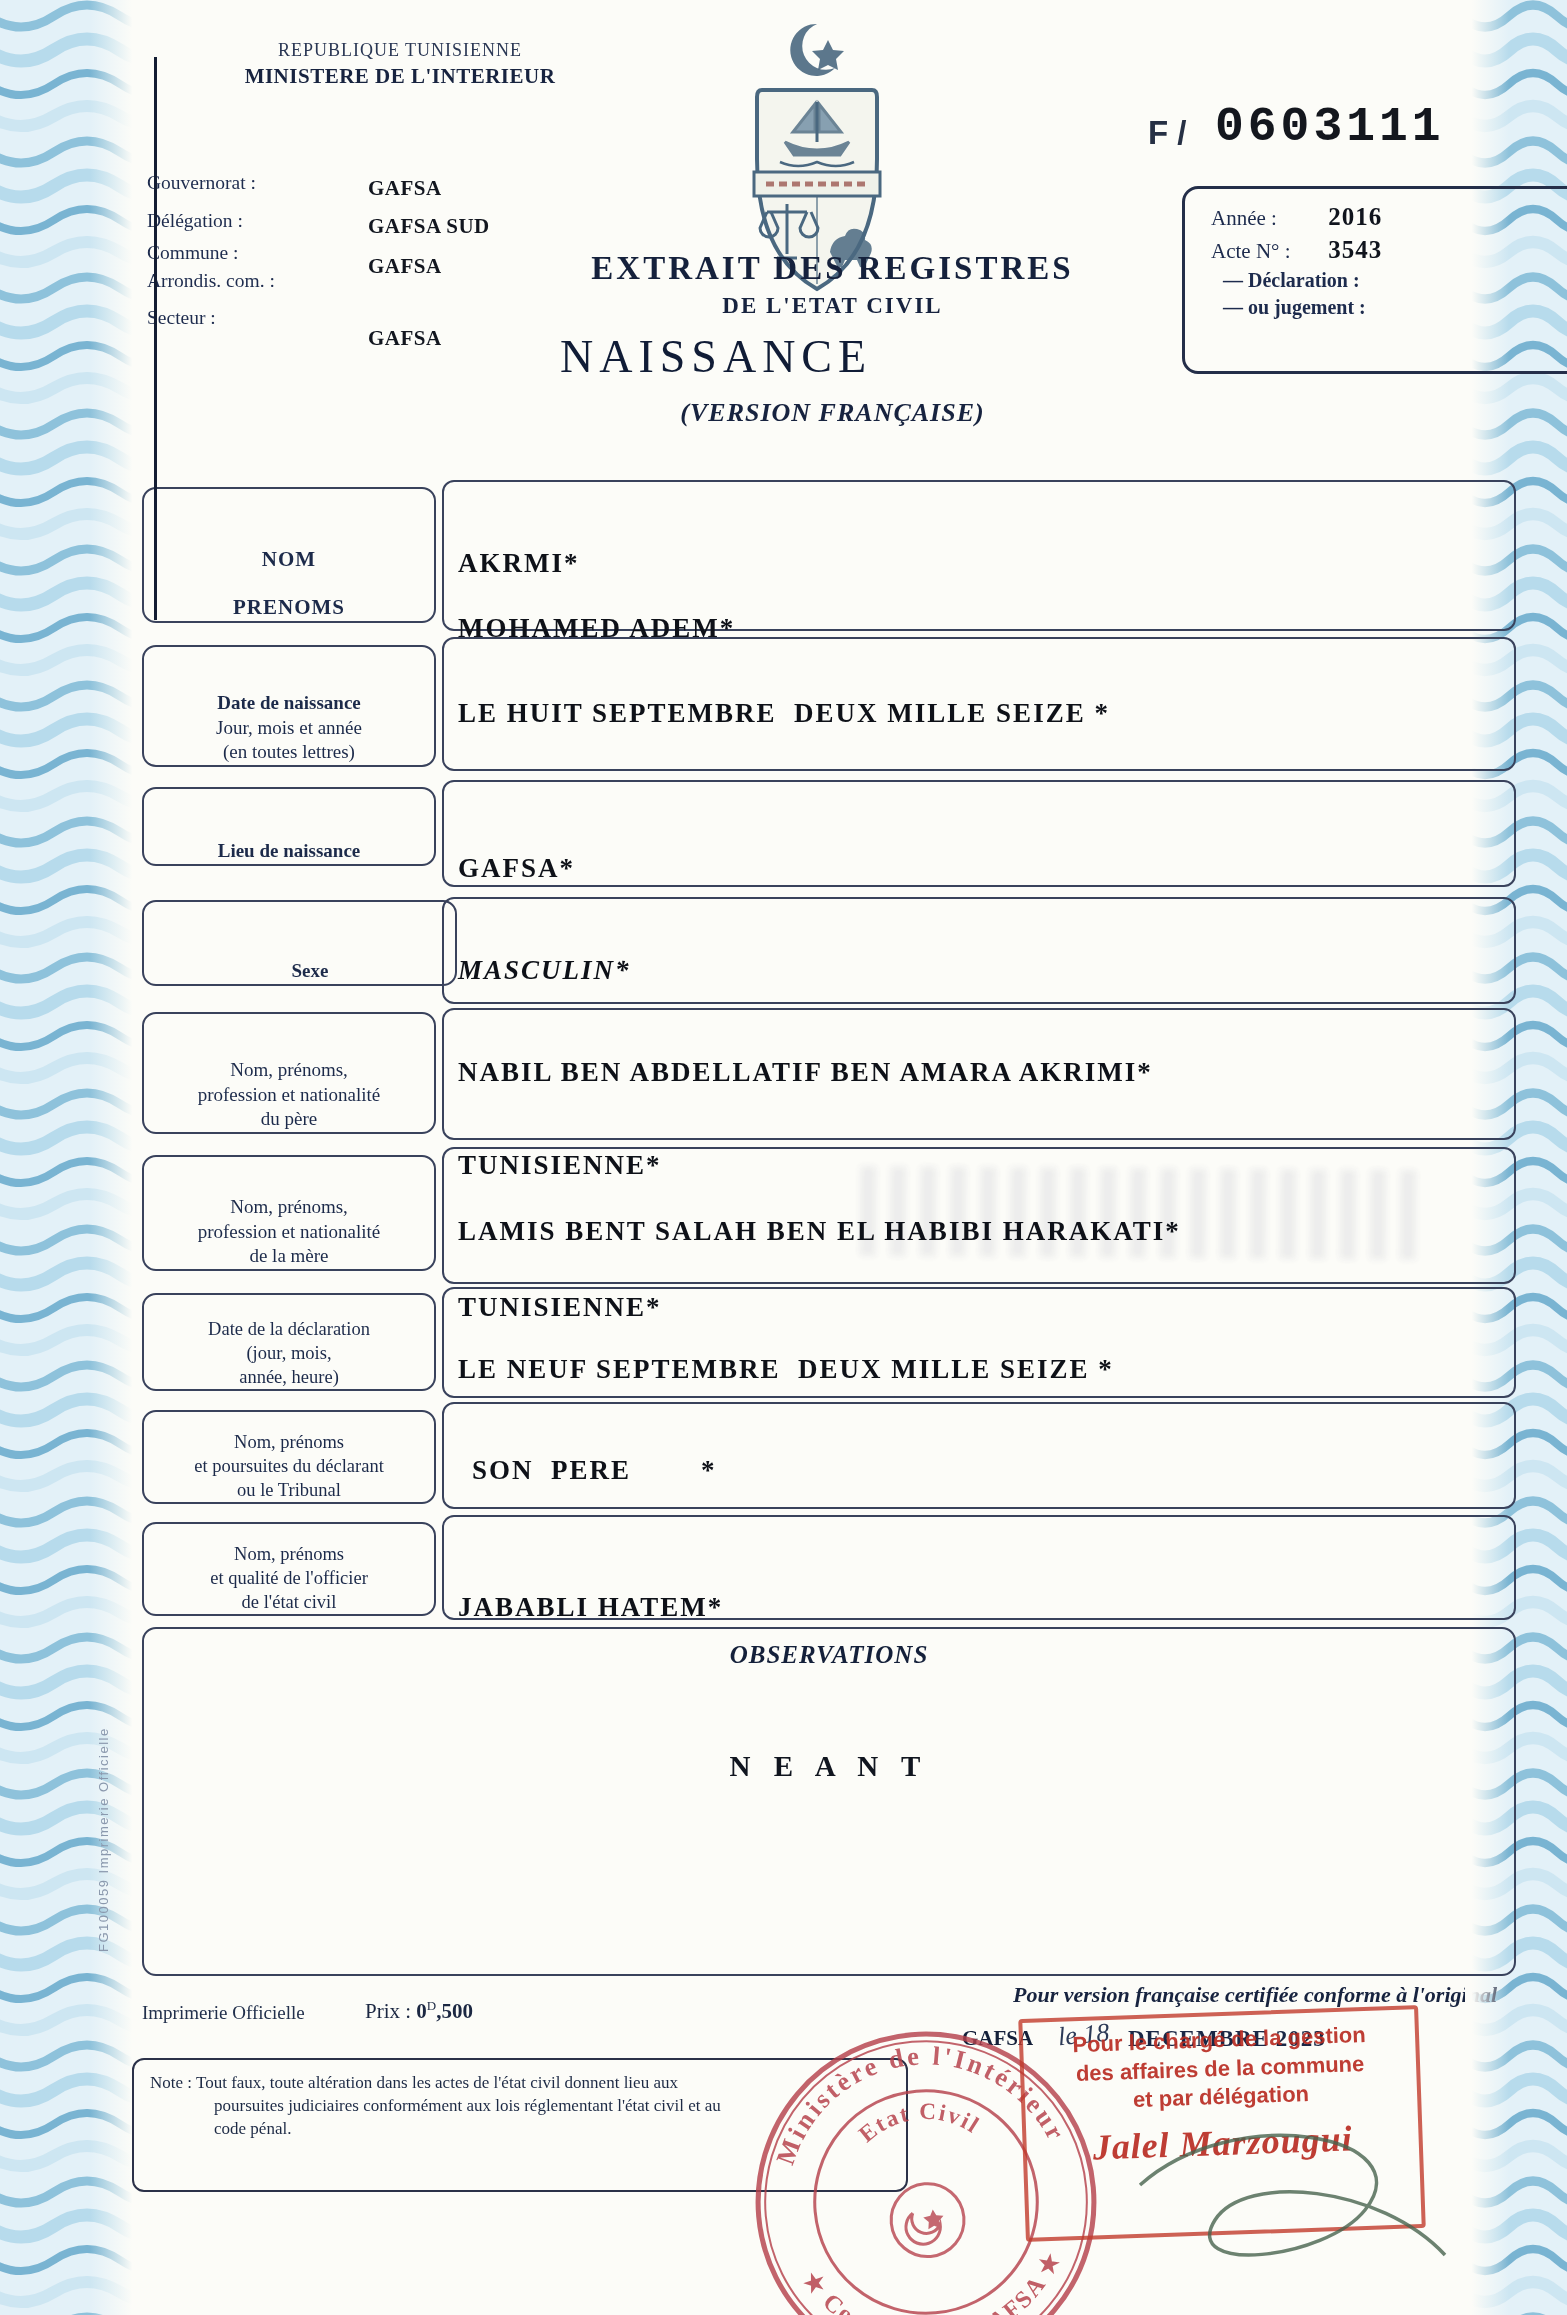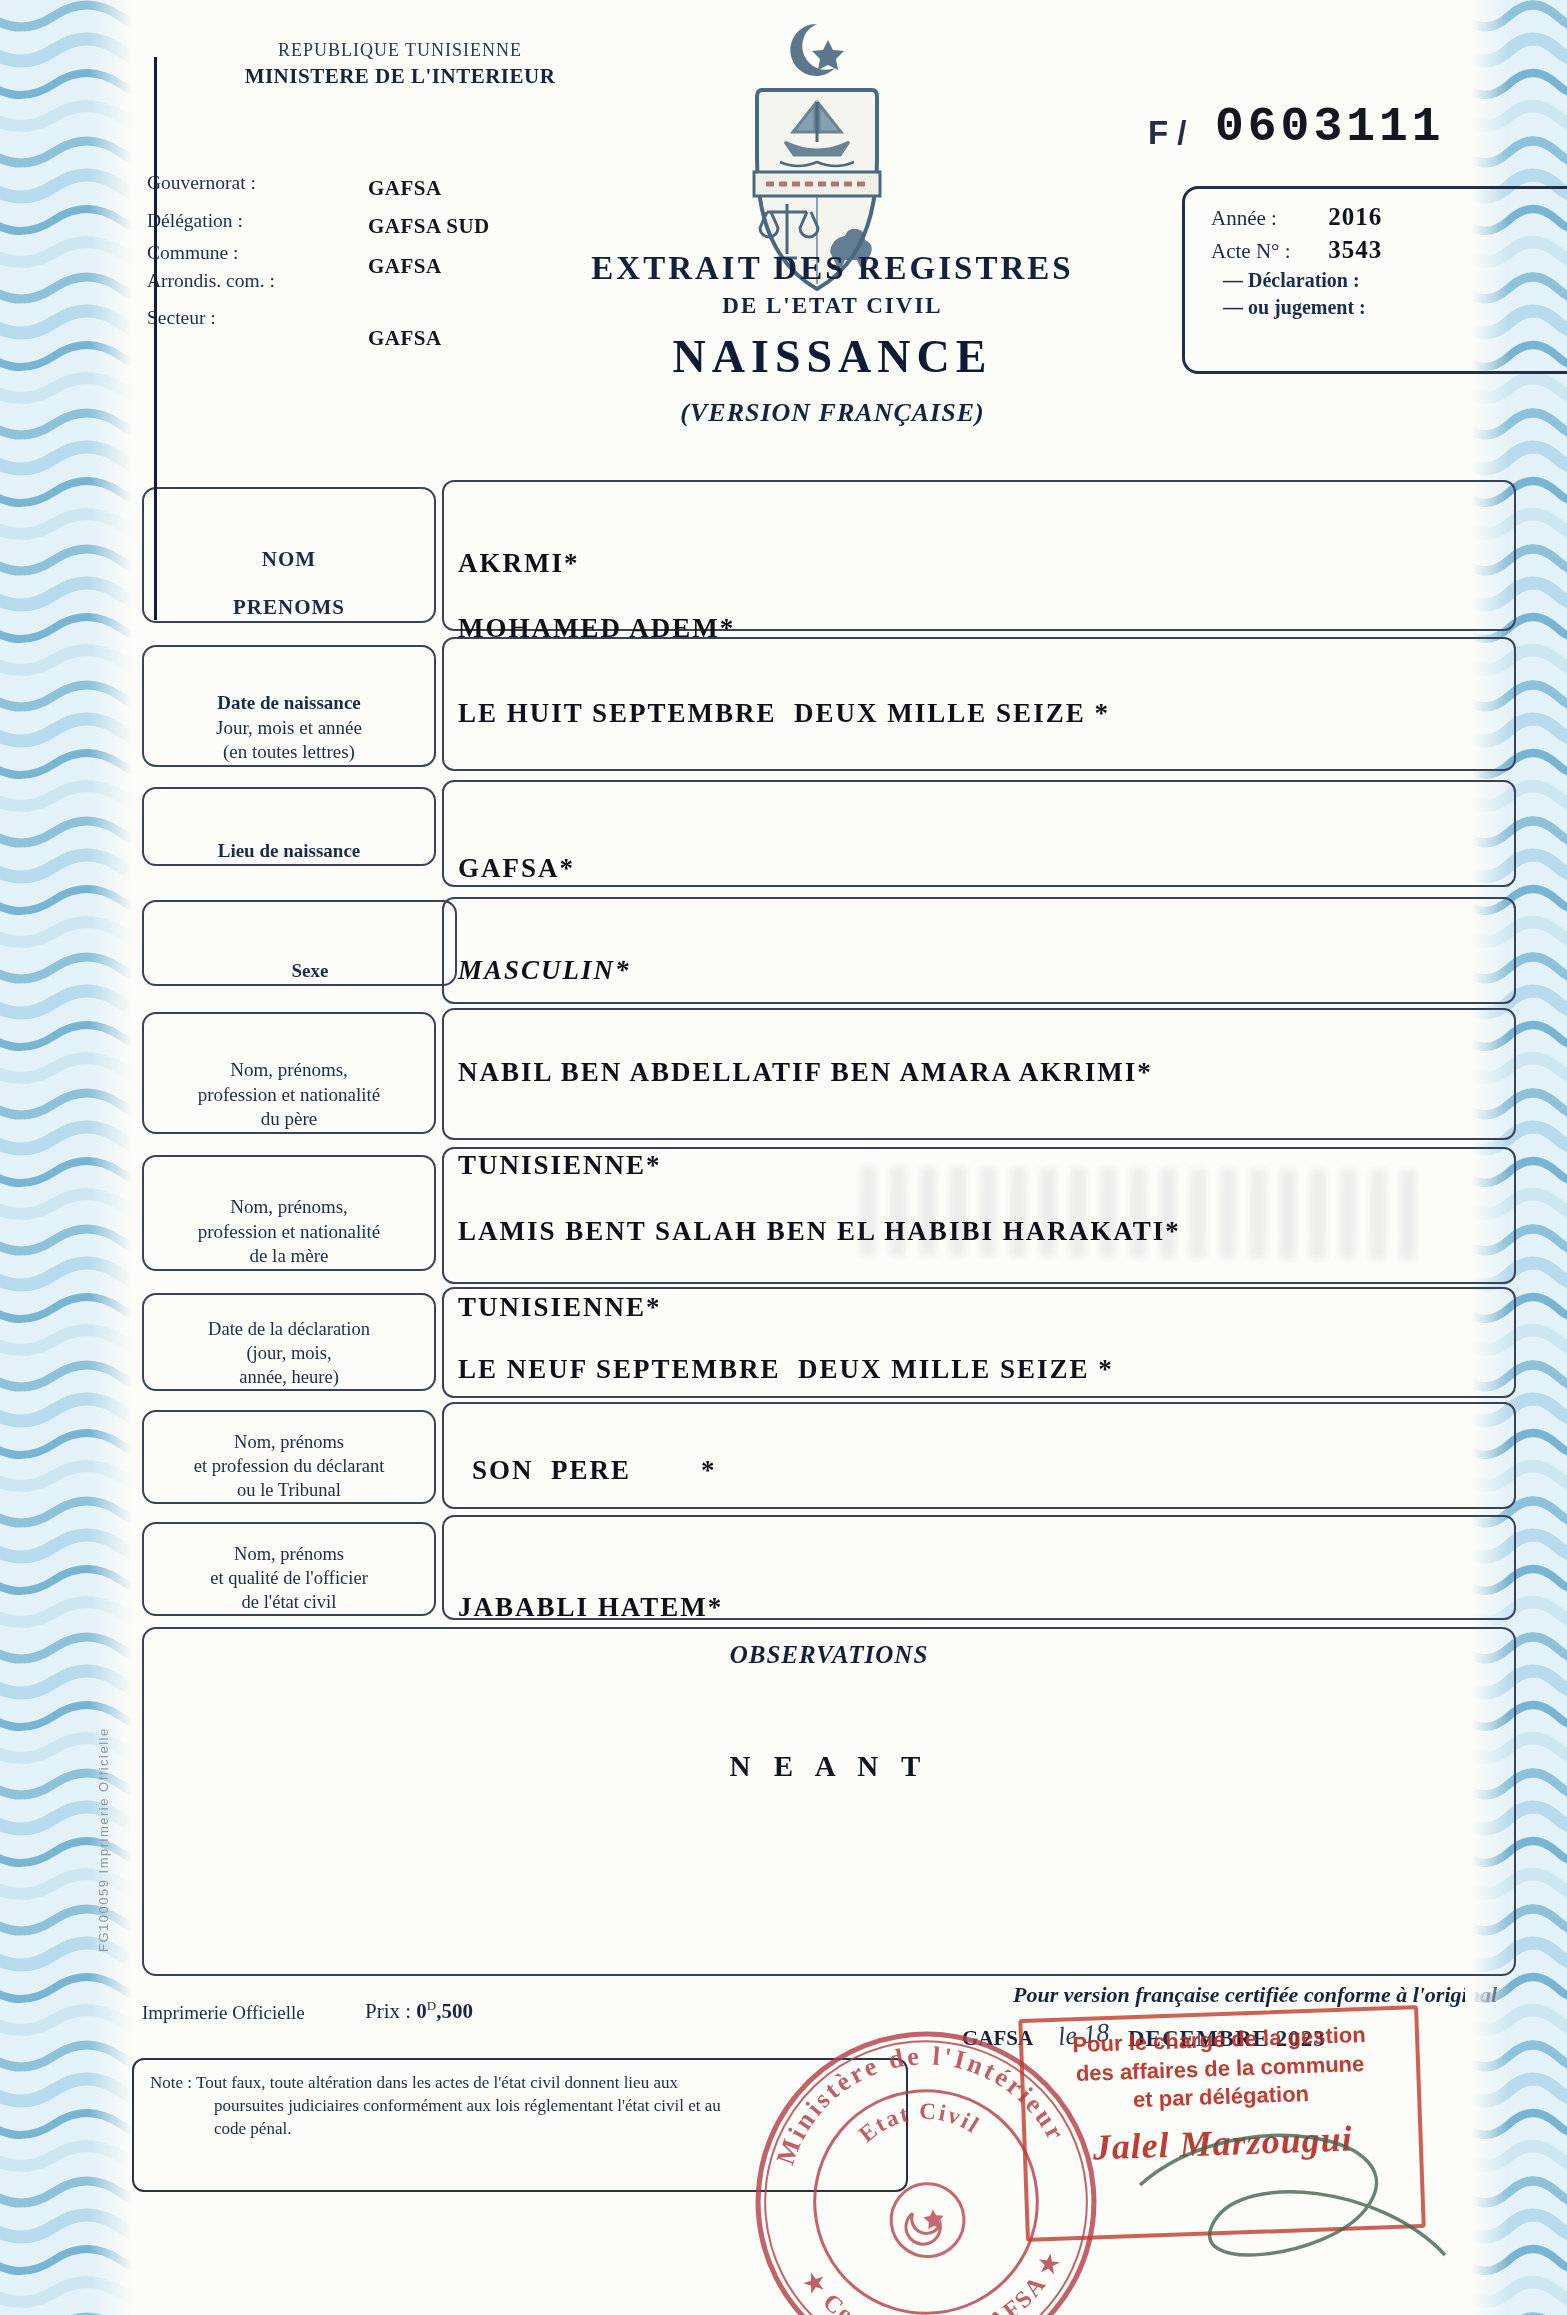--- a/index.html
+++ b/index.html
@@ -23,21 +23,21 @@
   .vline{left:154px;top:57px;width:3px;height:563px;background:#141d33;z-index:3;}
   .refp{left:1148px;top:114px;font-size:33px;font-weight:bold;font-family:"Liberation Sans",sans-serif;color:#263044;}
   .refn{left:1215px;top:100px;font-size:48px;font-weight:bold;letter-spacing:4px;color:#14171e;
         font-family:"Liberation Mono","DejaVu Sans Mono",monospace;}
 
   .adl{left:147px;font-size:19.5px;color:#1e2c4e;}
   .adv{left:368px;font-size:21px;font-weight:bold;color:#12161f;letter-spacing:.5px;}
 
   .t1{left:560px;top:250px;width:545px;text-align:center;font-size:33px;font-weight:bold;letter-spacing:3px;color:#15213c;}
   .t2{left:560px;top:293px;width:545px;text-align:center;font-size:23px;font-weight:bold;letter-spacing:2px;color:#17233f;}
-  .tm{left:560px;top:330px;width:545px;text-align:center;font-size:46px;font-weight:bold;letter-spacing:6px;color:#101c36;}
+  .tm{left:560px;top:330px;width:545px;font-size:46px;font-weight:normal;letter-spacing:6px;color:#101c36;}
   .ts{left:560px;top:398px;width:545px;text-align:center;font-size:26px;font-style:italic;font-weight:bold;letter-spacing:1px;color:#17233f;}
 
   .actbox{left:1182px;top:186px;width:372px;height:168px;border:3px solid #242e49;border-radius:16px;
           padding:14px 0 0 26px;z-index:2;}
   .act-row{font-size:21px;margin-bottom:5px;}
   .act-lbl{display:inline-block;min-width:100px;}
   .act-val{font-weight:bold;font-size:25px;color:#10141d;margin-left:12px;letter-spacing:1px;}
   .act-dash{font-size:20px;font-weight:600;margin-top:4px;padding-left:12px;}
 
   
@@ -207,21 +207,21 @@
     <div class="ll">profession et nationalité</div>
     <div class="ll">de la mère</div>
   </div>
   <div class="lb" style="top:1293px;height:94px;">
     <div class="ll sm">Date de la déclaration</div>
     <div class="ll sm">(jour, mois,</div>
     <div class="ll sm">année, heure)</div>
   </div>
   <div class="lb" style="top:1410px;height:90px;">
     <div class="ll sm">Nom, prénoms</div>
-    <div class="ll sm">et profession du déclarant</div>
+    <div class="ll sm">et poursuites du déclarant</div>
     <div class="ll sm">ou le Tribunal</div>
   </div>
   <div class="lb" style="top:1522px;height:90px;">
     <div class="ll sm">Nom, prénoms</div>
     <div class="ll sm">et qualité de l'officier</div>
     <div class="ll sm">de l'état civil</div>
   </div>
 
   <div class="vb" style="top:480px;height:147px;"></div>
   <div class="vb" style="top:637px;height:130px;"></div>

